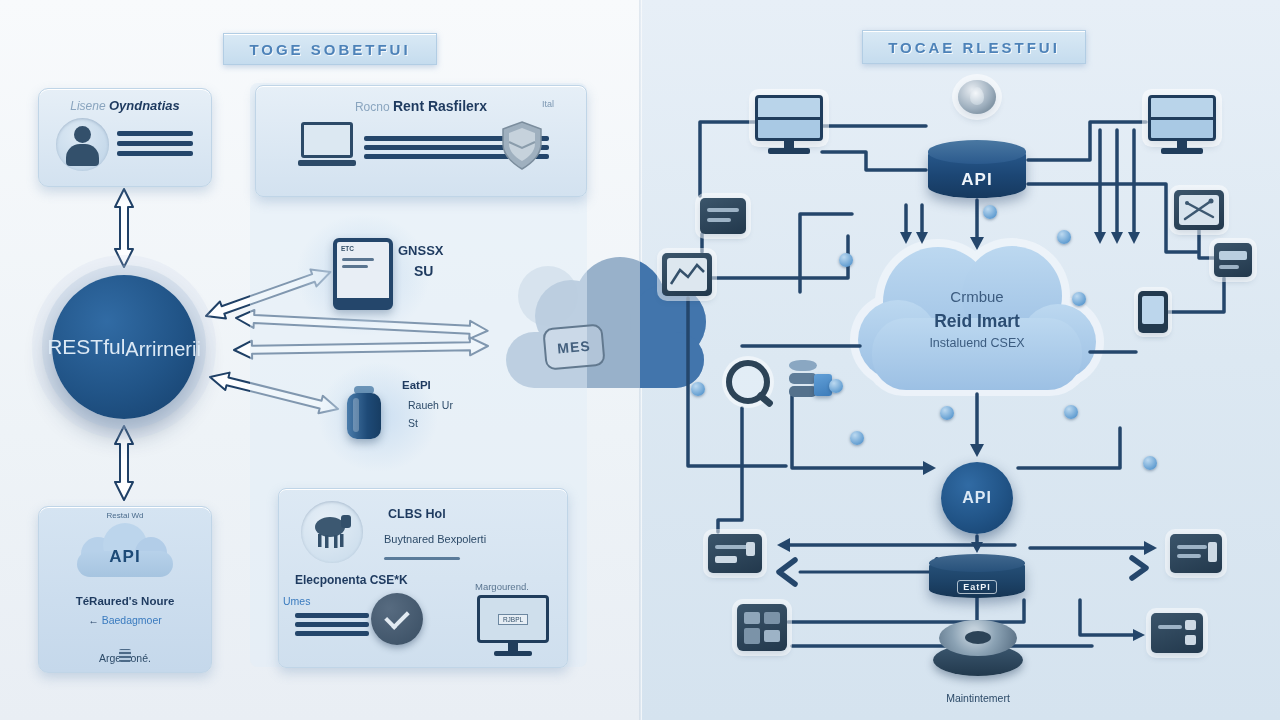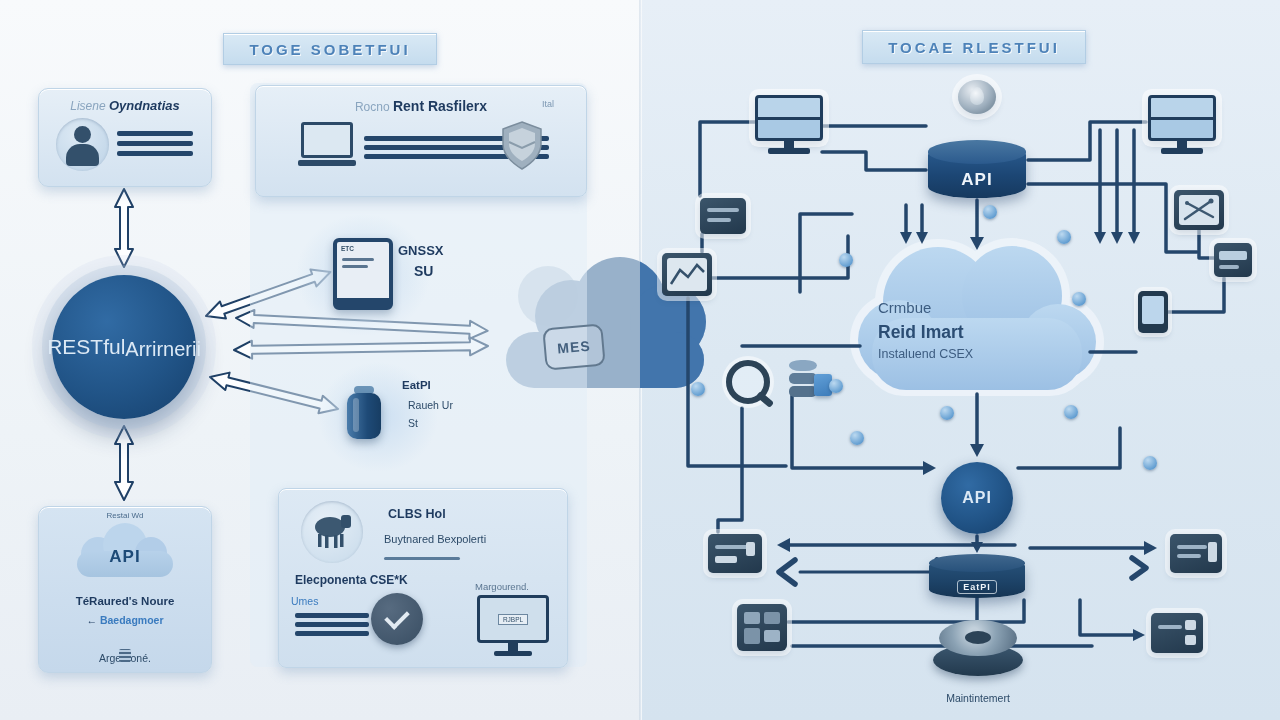--- a/index.html
+++ b/index.html
@@ -216,21 +216,21 @@
        background:linear-gradient(180deg,#d5e4f2,#c5d8eb);">
     <div class="abs" style="left:0;top:4px;width:100%;text-align:center;font-size:8px;color:#4a6b8c;">Restai Wd</div>
     <div class="abs" style="left:36px;top:14px;width:100px;height:58px;">
       <div class="abs" style="left:6px;top:16px;width:34px;height:34px;border-radius:50%;background:#b7d1ea;"></div>
       <div class="abs" style="left:28px;top:2px;width:44px;height:44px;border-radius:50%;background:#bcd5ec;"></div>
       <div class="abs" style="left:60px;top:16px;width:32px;height:32px;border-radius:50%;background:#b2cde8;"></div>
       <div class="abs" style="left:2px;top:30px;width:96px;height:26px;border-radius:14px;background:linear-gradient(180deg,#b7d1ea,#a6c4e0);"></div>
       <div class="abs" style="left:0;top:26px;width:100%;text-align:center;font-weight:bold;font-size:17px;color:#1d4a77;letter-spacing:1px;">API</div>
     </div>
     <div class="abs txt-navy" style="left:0;top:88px;width:100%;text-align:center;font-weight:bold;font-size:11.5px;">TéRaured's Noure</div>
-    <div class="abs" style="left:0;top:107px;width:100%;text-align:center;font-size:10.5px;font-weight:bold;">
+    <div class="abs" style="left:0;top:107px;width:100%;text-align:center;font-size:10.5px;font-weight:normal;">
       <span class="txt-navy">←</span>
       <span class="txt-blue">Baedagmoer</span>
     </div>
     <div class="abs" style="left:0;top:124px;width:100%;text-align:center;font-size:10.5px;color:#2c4a68;margin-top:21px;">Argerdoné.</div>
     <div class="abs" style="left:80px;top:142px;width:12px;height:13px;border-radius:2px;
          background:repeating-linear-gradient(0deg,#4c6a88 0 2px,#b8cde2 2px 4px);"></div>
   </div>
 
   <div class="abs" style="left:250px;top:83px;width:337px;height:584px;border-radius:8px;
        background:rgba(226,237,247,.5);"></div>
@@ -287,21 +287,21 @@
         <rect x="17" y="33" width="3.5" height="13" fill="#33506b"></rect>
         <rect x="24" y="34" width="3.5" height="13" fill="#33506b"></rect>
         <rect x="33" y="34" width="3.5" height="13" fill="#33506b"></rect>
         <rect x="39" y="33" width="3.5" height="13" fill="#33506b"></rect>
       </svg>
     </div>
     <div class="abs txt-navy" style="left:109px;top:18px;font-size:12.5px;font-weight:bold;">CLBS Hol</div>
     <div class="abs" style="left:105px;top:44px;font-size:11px;color:#2c4a68;">Buytnared Bexpolerti</div>
     <div class="abs" style="left:105px;top:68px;width:76px;height:3px;background:#5a7b9a;border-radius:2px;"></div>
     <div class="abs txt-navy" style="left:16px;top:84px;font-size:12px;font-weight:bold;">Elecponenta CSE*K</div>
-    <div class="abs txt-blue" style="left:12px;top:106px;font-size:10.5px;">Umes</div>
+    <div class="abs txt-blue" style="left:4px;top:106px;font-size:10.5px;">Umes</div>
     <div class="hbar" style="left:16px;top:124px;width:74px;"></div>
     <div class="hbar" style="left:16px;top:133px;width:74px;"></div>
     <div class="hbar" style="left:16px;top:142px;width:74px;"></div>
     <div class="abs" style="left:92px;top:104px;width:52px;height:52px;border-radius:50%;
          background:radial-gradient(circle at 35% 30%,#576b80,#394e63);box-shadow:0 3px 7px rgba(35,60,90,.4);
          display:flex;align-items:center;justify-content:center;">
       <div class="check-chev" style="margin-top:-5px;"></div>
     </div>
     <div class="abs" style="left:196px;top:92px;font-size:9.5px;color:#5a7590;">Margourend.</div>
     <div class="abs" style="left:198px;top:106px;">
@@ -329,21 +329,21 @@
        background:radial-gradient(circle at 38% 30%,#e8edf2,#9fb0bf 55%,#5d7384);">
     <div class="abs" style="left:12px;top:7px;width:14px;height:18px;border-radius:50% 50% 50% 50%/60% 60% 40% 40%;
          background:radial-gradient(circle at 40% 35%,#f4f7fa,#b9c8d4);"></div>
   </div>
 
   <div class="abs cyl" style="left:928px;top:142px;width:98px;height:56px;">
     <div class="cyl-top"></div>
     <div class="cyl-label" style="font-size:17px;">API</div>
   </div>
 
-  <div class="abs" style="left:878px;top:299px;width:198px;text-align:left;">
+  <div class="abs" style="left:878px;top:288px;width:198px;text-align:center;">
     <div style="font-size:15px;color:#3c5c80;">Crmbue</div>
     <div style="font-size:17.5px;font-weight:bold;color:#2b4d73;margin-top:6px;">Reid Imart</div>
     <div style="font-size:12.5px;color:#3c5c80;margin-top:4px;">Instaluend CSEX</div>
   </div>
 
   <div class="abs big-circle" style="left:941px;top:462px;width:72px;height:72px;box-shadow:0 6px 14px rgba(25,55,95,.45);">
     <div style="font-size:16px;font-weight:bold;letter-spacing:1px;">API</div>
   </div>
 
   <div class="abs cyl" style="left:929px;top:556px;width:96px;height:42px;

